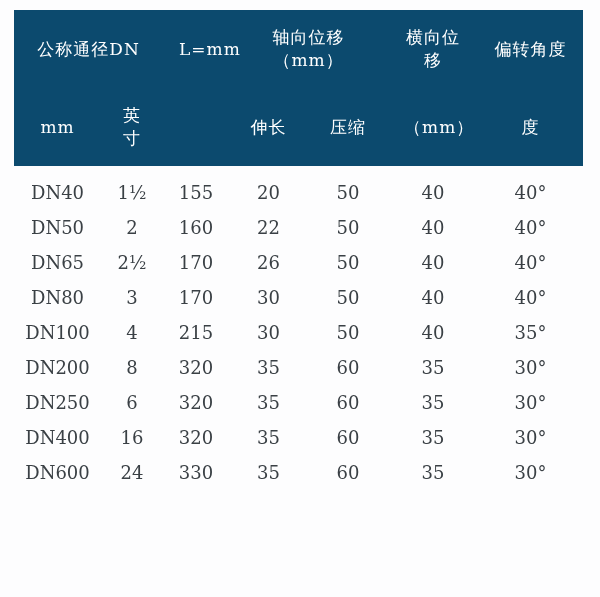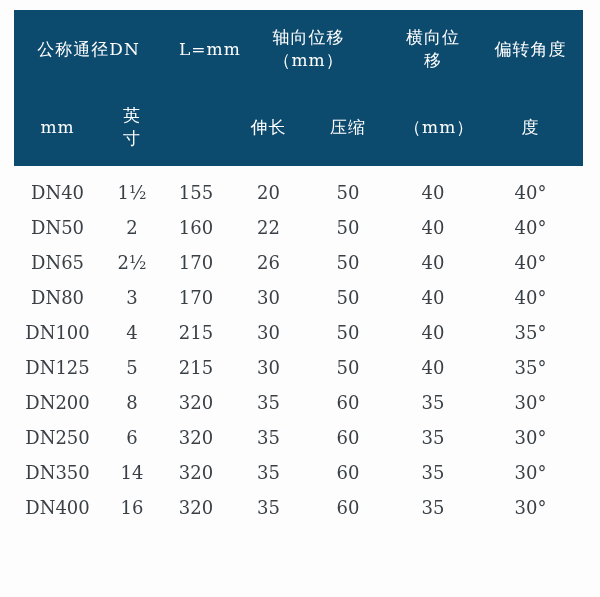--- a/index.html
+++ b/index.html
@@ -128,59 +128,50 @@
       <tr>
         <td>DN100</td>
         <td>4</td>
         <td>215</td>
         <td>30</td>
         <td>50</td>
         <td>40</td>
         <td>35°</td>
       </tr>
       <tr>
-        <td>DN125</td>
-        <td>5</td>
-        <td>215</td>
-        <td>30</td>
-        <td>50</td>
-        <td>40</td>
-        <td>35°</td>
-      </tr>
-      <tr>
         <td>DN200</td>
         <td>8</td>
         <td>320</td>
         <td>35</td>
         <td>60</td>
         <td>35</td>
         <td>30°</td>
       </tr>
       <tr>
         <td>DN250</td>
         <td>6</td>
         <td>320</td>
         <td>35</td>
         <td>60</td>
         <td>35</td>
         <td>30°</td>
       </tr>
       <tr>
-        <td>DN350</td>
-        <td>14</td>
+        <td>DN400</td>
+        <td>16</td>
         <td>320</td>
         <td>35</td>
         <td>60</td>
         <td>35</td>
         <td>30°</td>
       </tr>
       <tr>
-        <td>DN400</td>
-        <td>16</td>
-        <td>320</td>
+        <td>DN600</td>
+        <td>24</td>
+        <td>330</td>
         <td>35</td>
         <td>60</td>
         <td>35</td>
         <td>30°</td>
       </tr>
     </tbody>
   </table>
 </div>
 
 </body></html>

